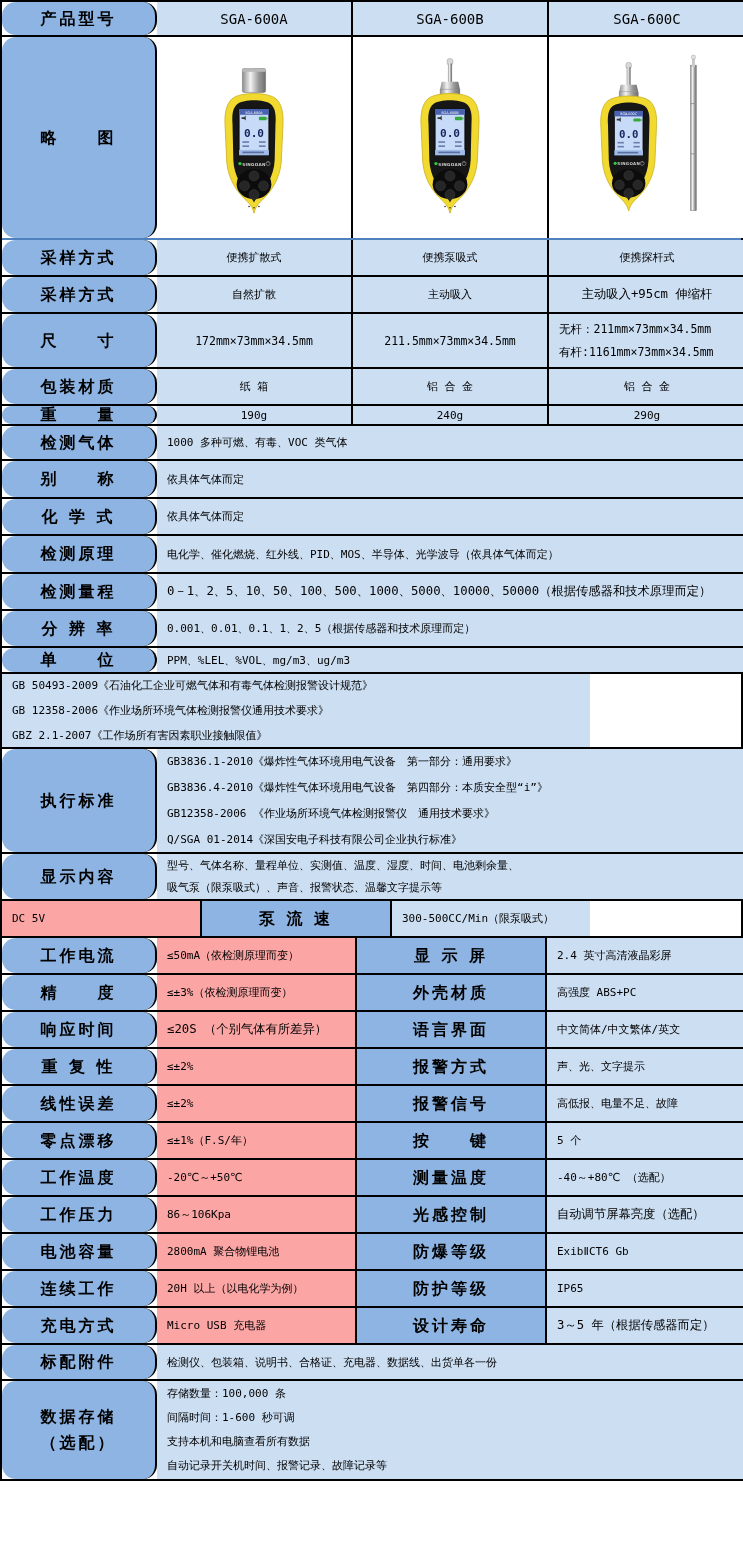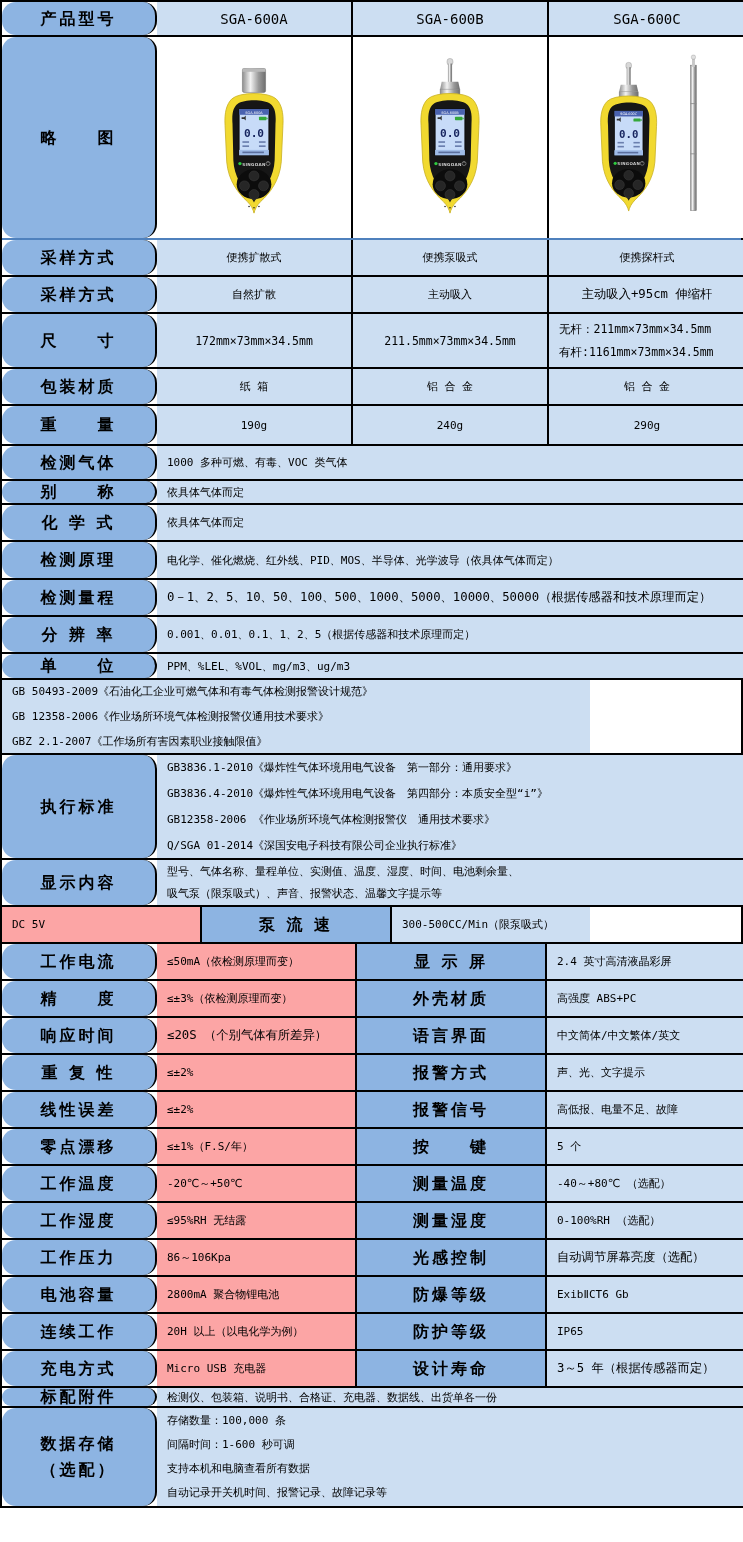--- a/index.html
+++ b/index.html
@@ -240,32 +240,32 @@
     <div class="c w3 v dims">211.5mm×73mm×34.5mm</div>
     <div class="c w3 v dims left pre" style="line-height:23px">无杆：211mm×73mm×34.5mm
 有杆:1161mm×73mm×34.5mm</div>
   </div>
   <div class="r" style="height:37px">
     <div class="c w0 lab">包装材质</div>
     <div class="c w3 v">纸 箱</div>
     <div class="c w3 v">铝 合 金</div>
     <div class="c w3 v">铝 合 金</div>
   </div>
-  <div class="r" style="height:40px">
+  <div class="r" style="height:20px">
     <div class="c w0 lab">重　　量</div>
     <div class="c w3 v">190g</div>
     <div class="c w3 v">240g</div>
     <div class="c w3 v">290g</div>
   </div>
 
   <div class="r" style="height:35px">
     <div class="c w0 lab">检测气体</div>
     <div class="c wf v left">1000 多种可燃、有毒、VOC 类气体</div>
   </div>
-  <div class="r" style="height:24px">
+  <div class="r" style="height:38px">
     <div class="c w0 lab">别　　称</div>
     <div class="c wf v left">依具体气体而定</div>
   </div>
   <div class="r" style="height:37px">
     <div class="c w0 lab">化 学 式</div>
     <div class="c wf v left">依具体气体而定</div>
   </div>
   <div class="r" style="height:38px">
     <div class="c w0 lab">检测原理</div>
     <div class="c wf v left">电化学、催化燃烧、红外线、PID、MOS、半导体、光学波导（依具体气体而定）</div>
@@ -341,26 +341,20 @@
     <div class="c ws2 lab">按　　键</div>
     <div class="c ws3 v left">5 个</div>
   </div>
   <div class="r" style="height:37px">
     <div class="c w0 lab">工作温度</div>
     <div class="c ws1 v vl left">-20℃～+50℃</div>
     <div class="c ws2 lab">测量温度</div>
     <div class="c ws3 v left">-40～+80℃ （选配）</div>
   </div>
   <div class="r" style="height:37px">
-    <div class="c w0 lab">工作湿度</div>
-    <div class="c ws1 v vl left">≤95%RH 无结露</div>
-    <div class="c ws2 lab">测量湿度</div>
-    <div class="c ws3 v left">0-100%RH （选配）</div>
-  </div>
-  <div class="r" style="height:37px">
     <div class="c w0 lab">工作压力</div>
     <div class="c ws1 v vl left">86～106Kpa</div>
     <div class="c ws2 lab">光感控制</div>
     <div class="c ws3 v left sm">自动调节屏幕亮度（选配）</div>
   </div>
   <div class="r" style="height:37px">
     <div class="c w0 lab">电池容量</div>
     <div class="c ws1 v vl left">2800mA 聚合物锂电池</div>
     <div class="c ws2 lab">防爆等级</div>
     <div class="c ws3 v left">ExibⅡCT6 Gb</div>
@@ -371,21 +365,21 @@
     <div class="c ws2 lab">防护等级</div>
     <div class="c ws3 v left">IP65</div>
   </div>
   <div class="r" style="height:37px">
     <div class="c w0 lab">充电方式</div>
     <div class="c ws1 v vl left">Micro USB 充电器</div>
     <div class="c ws2 lab">设计寿命</div>
     <div class="c ws3 v left sm">3～5 年（根据传感器而定）</div>
   </div>
 
-  <div class="r" style="height:20px">
+  <div class="r" style="height:36px">
     <div class="c w0 lab">标配附件</div>
     <div class="c wf v left">检测仪、包装箱、说明书、合格证、充电器、数据线、出货单各一份</div>
   </div>
   <div class="r" style="height:98px">
     <div class="c w0 lab">数据存储
 （选配）</div>
     <div class="c wf v left pre lh24">存储数量：100,000 条
 间隔时间：1-600 秒可调
 支持本机和电脑查看所有数据
 自动记录开关机时间、报警记录、故障记录等</div>

